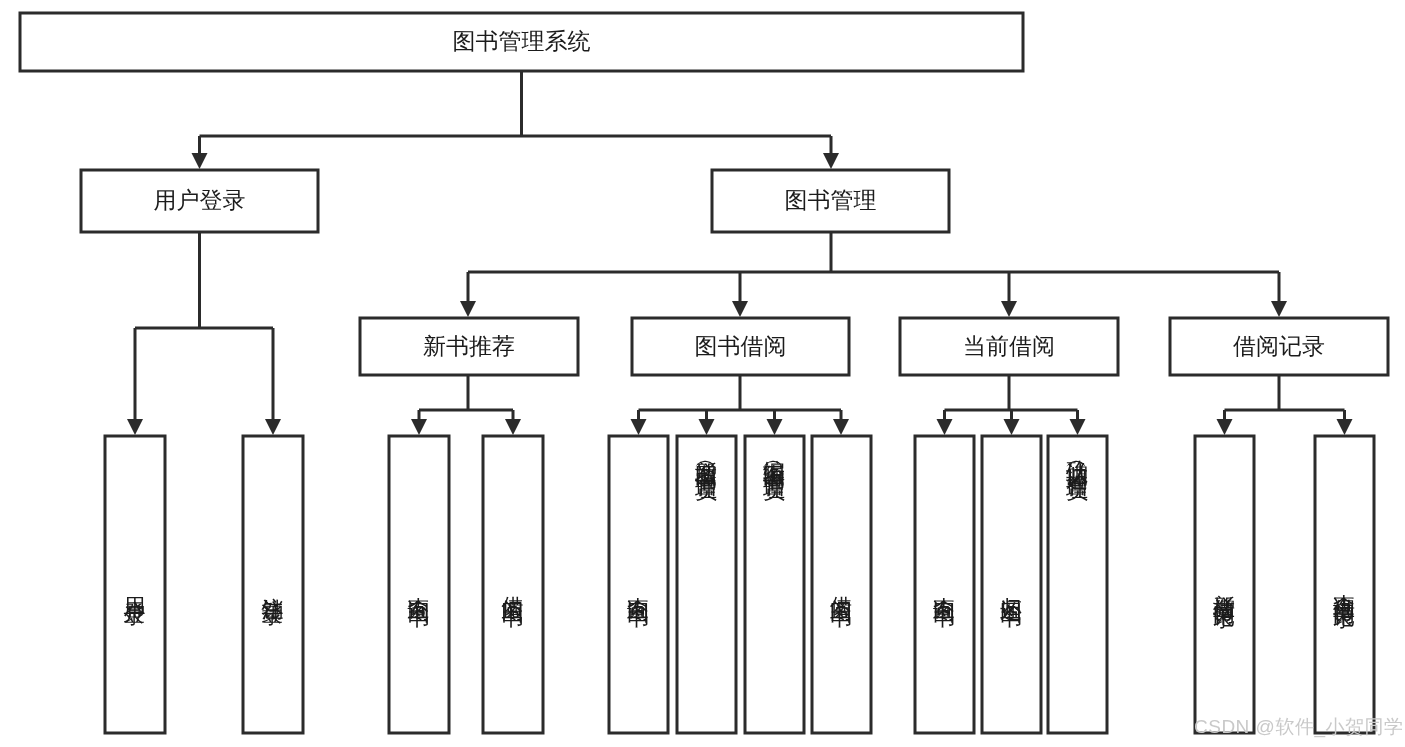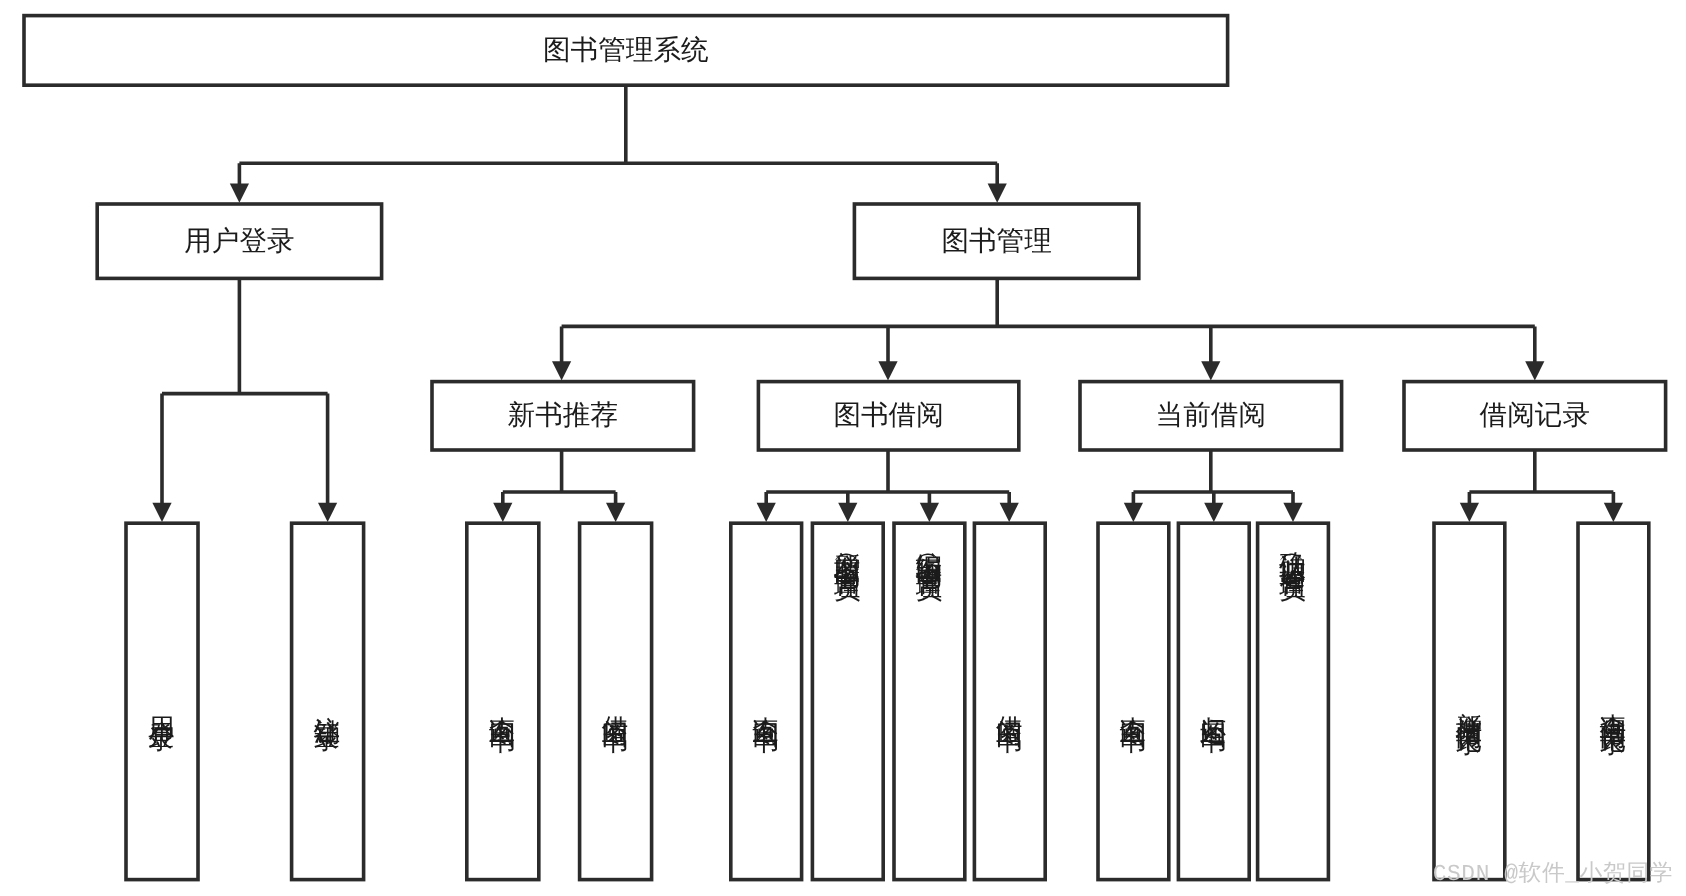--- a/index.html
+++ b/index.html
@@ -55,21 +55,21 @@
     font-family: "Liberation Sans", "DejaVu Sans", sans-serif;
     font-size: 22px;
     line-height: 1.05;
     color: #1b1b1b;
     letter-spacing: 3px;
     white-space: nowrap;
     pointer-events: none;
   }
   .watermark {
     position: absolute;
-    font-family: Liberation Mono, monospace;
+    font-family: Liberation Sans, sans-serif;
     font-size: 19px;
     color: #c9c9c9;
     white-space: nowrap;
     letter-spacing: 0.5px;
     text-align: right;
   }
 </style>
 </head>
 <body>
 

